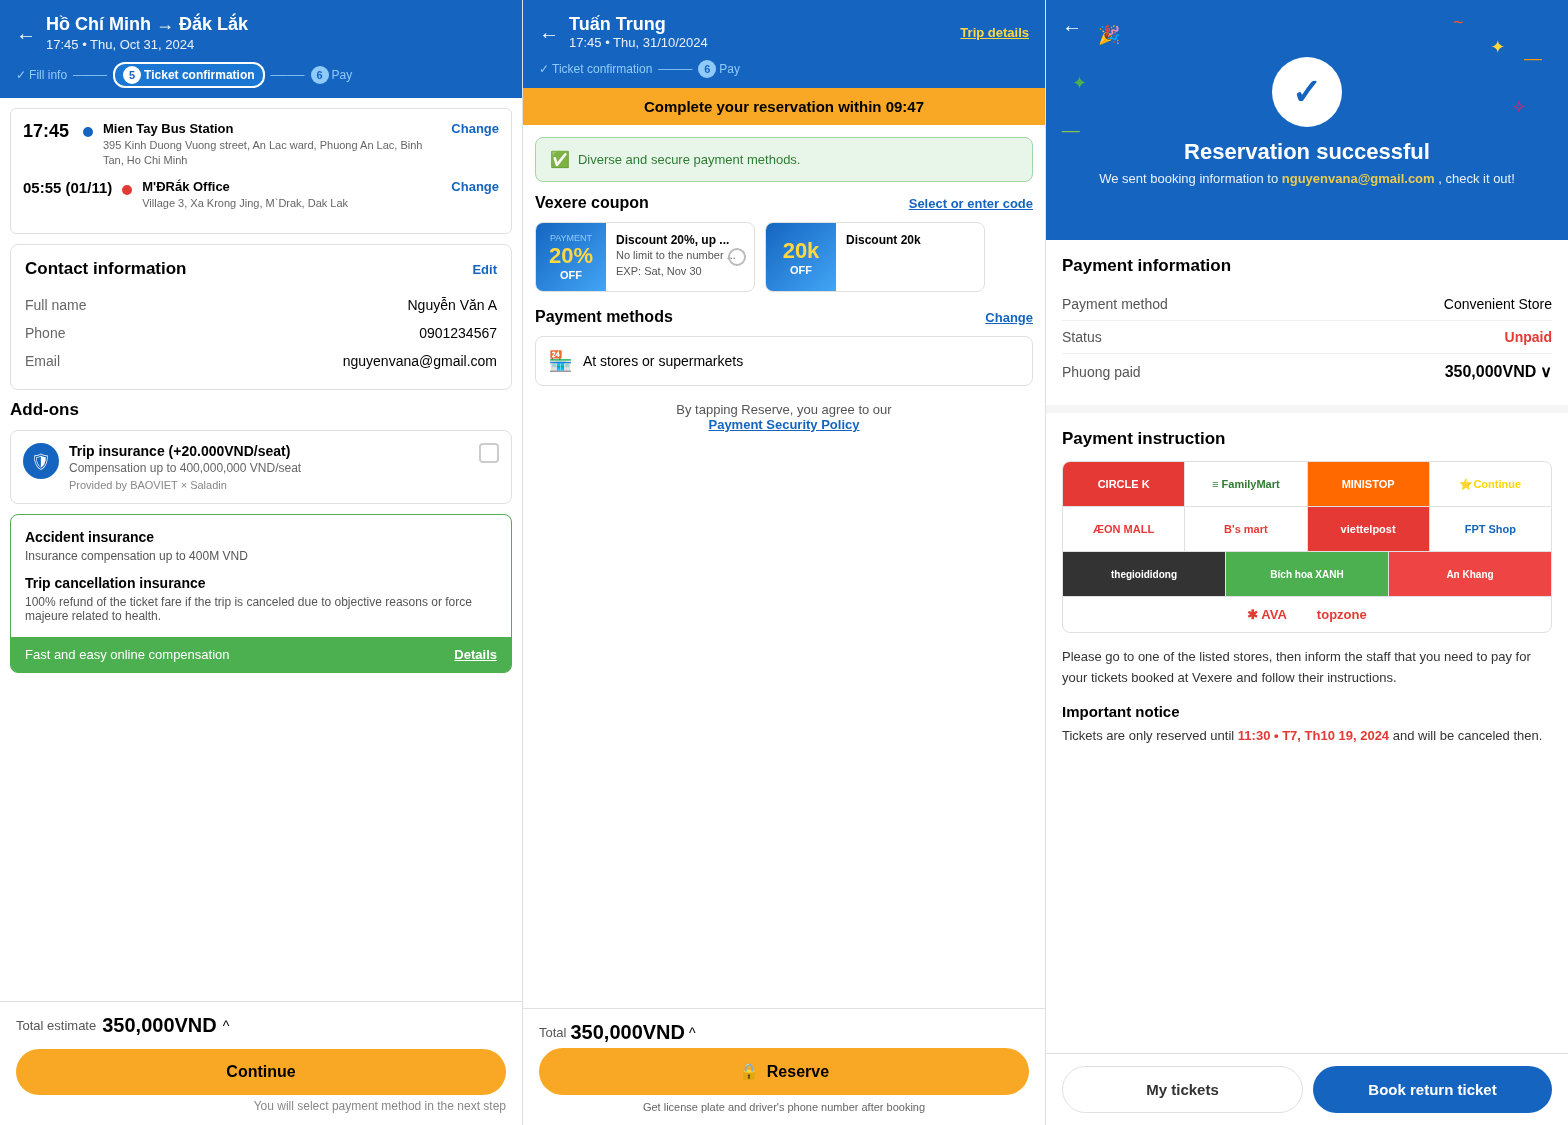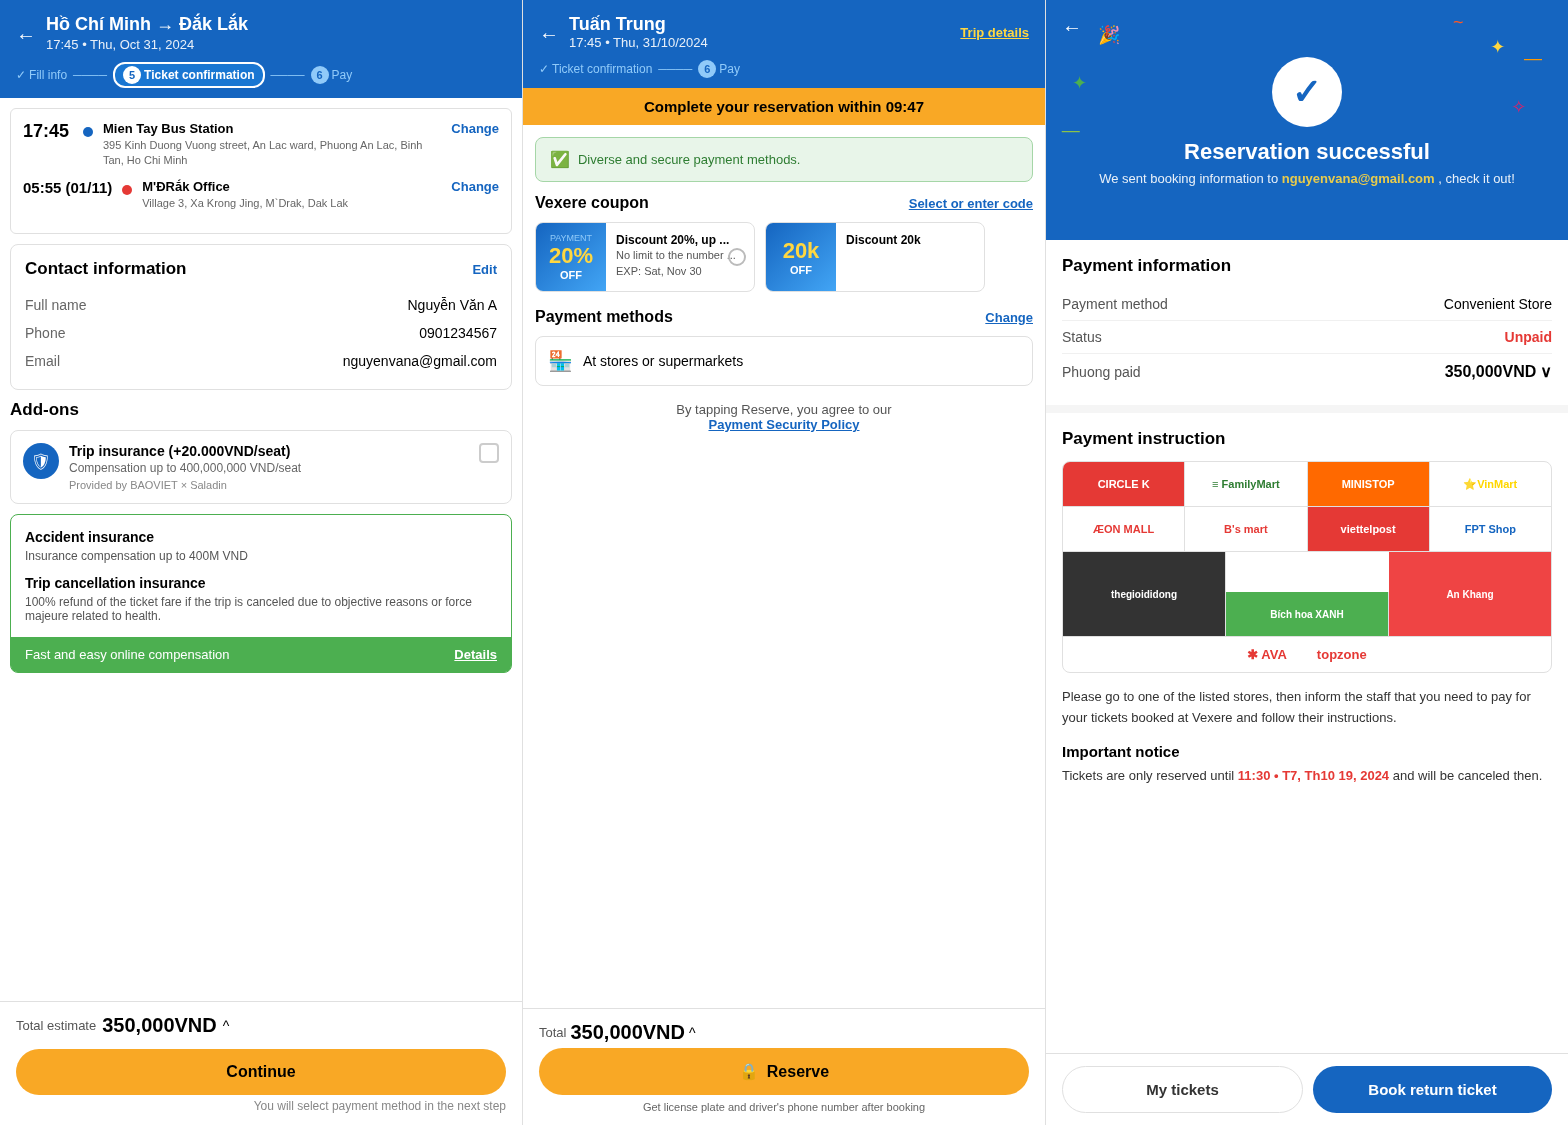--- a/index.html
+++ b/index.html
@@ -747,31 +747,31 @@
     <div class="payment-instruction-section">
       <div class="pi-title">Payment instruction</div>
 
       <div class="stores-grid">
         <div class="stores-row">
           <div class="store-logo circle-k">CIRCLE K</div>
           <div class="store-logo" style="color:#2E7D32;font-weight:800;">
             <span style="color:#2E7D32;">≡</span>&nbsp;FamilyMart
           </div>
           <div class="store-logo" style="background:#ff6900;color:#fff;">MINISTOP</div>
-          <div class="store-logo" style="color:#FFD700;font-weight:800;">⭐VinMart</div>
+          <div class="store-logo" style="color:#FFD700;font-weight:800;">⭐Continue</div>
         </div>
         <div class="stores-row">
           <div class="store-logo" style="color:#e53935;font-weight:800;">ÆON MALL</div>
           <div class="store-logo" style="color:#e53935;font-weight:700;">B's mart</div>
           <div class="store-logo" style="background:#e53935;color:#fff;">viettelpost</div>
           <div class="store-logo" style="color:#1565C0;font-weight:700;">FPT Shop</div>
         </div>
         <div class="stores-row">
           <div class="store-logo" style="background:#333;color:#fff;font-size:10px;">thegioididong</div>
-          <div class="store-logo" style="background:#4CAF50;color:#fff;font-size:10px;margin-top:40px;">Bích hoa XANH</div>
+          <div class="store-logo" style="background:#4CAF50;color:#fff;font-size:10px;">Bích hoa XANH</div>
           <div class="store-logo" style="background:#ef4444;color:#fff;font-size:10px;">An Khang</div>
         </div>
         <div class="stores-row">
           <div style="flex:1;display:flex;justify-content:center;align-items:center;gap:30px;padding:10px;">
             <span style="font-size:13px;font-weight:700;color:#e53935;">✱ AVA</span>
             <span style="font-size:13px;font-weight:700;color:#e53935;">topzone</span>
           </div>
         </div>
       </div>
 

